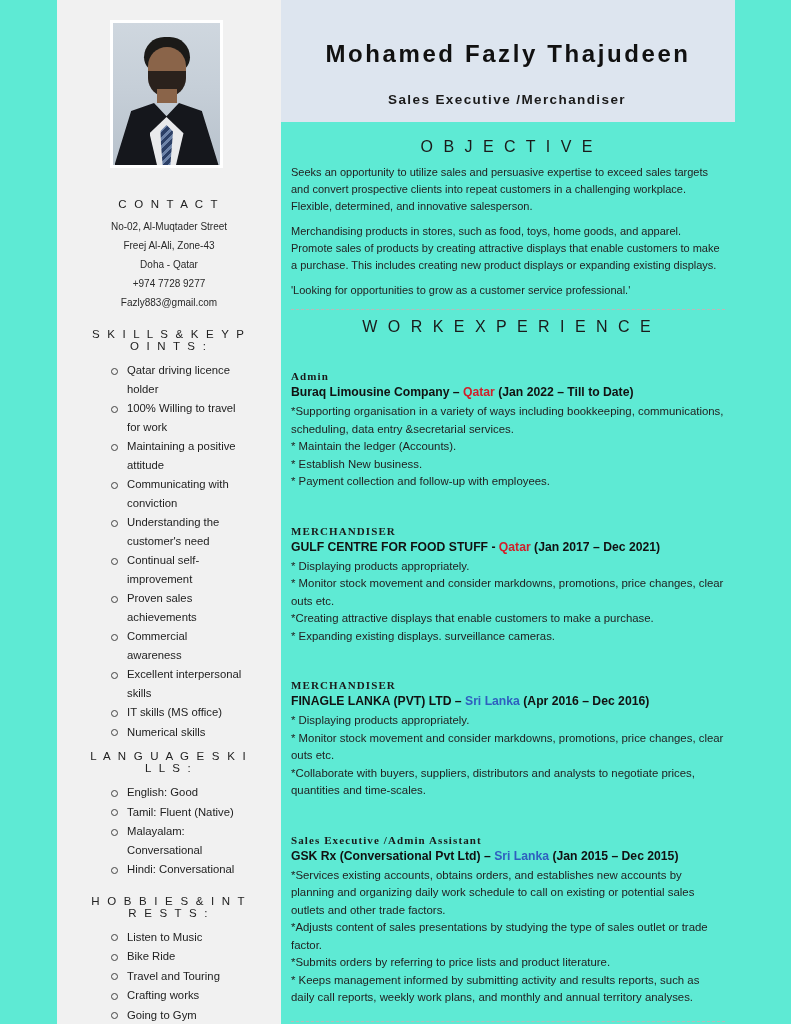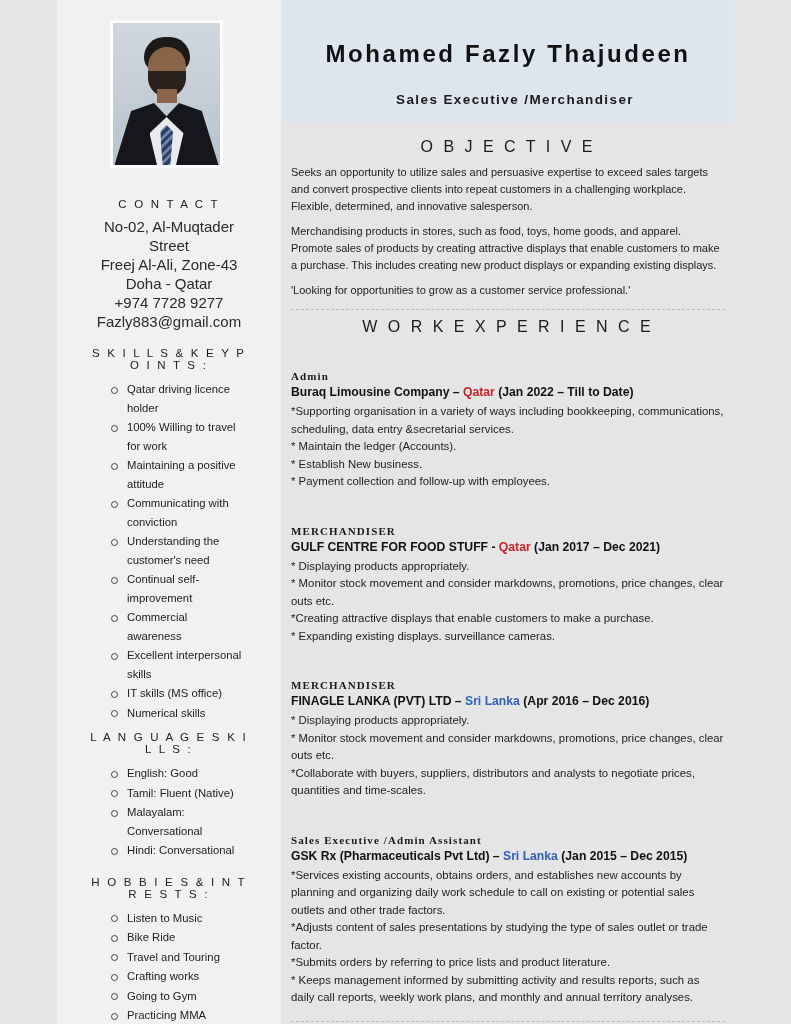--- a/index.html
+++ b/index.html
@@ -13,21 +13,21 @@
     color: #1a1a1a;
     position: relative;
     overflow: hidden;
   }
 
   
   .page {
     position: absolute;
     left: 0; top: 0;
     width: 791px; height: 1024px;
-    background: #e5e5e5;
+    background: #5eead4;
   }
 
   
   .left-col {
     position: absolute;
     left: 57px; top: 0;
     width: 224px; height: 1024px;
     background: #f1f1f1;
   }
 
@@ -114,21 +114,21 @@
   .sec-title {
     text-align: center;
     font-size: 11.5px;
     letter-spacing: 2.2px;
     color: #222;
     margin: 12px 0 7px 0;
     font-weight: 400;
   }
   .contact-line {
     text-align: center;
-    font-size: 15px;
+    font-size: 10px;
     color: #2a2a2a;
     line-height: 19px;
   }
   ul.bullets {
     list-style: none;
     margin: 9px; padding: 0 0 0 18px;
   }
   ul.bullets li {
     position: relative;
     font-size: 11.3px;
@@ -152,21 +152,21 @@
     left: 281px; top: 40px;
     width: 454px;
     text-align: center;
     font-size: 24px;
     font-weight: bold;
     letter-spacing: 2.6px;
     color: #111;
   }
   .subtitle {
     position: absolute;
-    left: 288px; top: 92px;
+    left: 280px; top: 92px;
     width: 454px;
     text-align: center;
     font-size: 13.5px;
     font-weight: bold;
     letter-spacing: 1.4px;
     color: #1a1a1a;
   }
 
   .right-content {
     position: absolute;
@@ -253,20 +253,21 @@
       </div>
 
     <div class="sec-title" style="margin-top:16px;">S K I L L S  &amp; K E Y  P O I N T S :</div>
     <ul class="bullets" id="skills-list">
         <li>Qatar driving licence holder</li>
         <li>100% Willing to travel for work</li>
         <li>Maintaining a positive attitude</li>
         <li>Communicating with conviction</li>
         <li>Understanding the customer's need</li>
         <li>Continual self-improvement</li>
+        <li>Proven sales achievements</li>
         <li>Commercial awareness</li>
         <li>Excellent interpersonal skills</li>
         <li>IT skills (MS office)</li>
         <li>Numerical skills</li>
       </ul>
 
     <div class="sec-title" style="margin-top:4px;">L A N G U A G E  S K I L L S :</div>
     <ul class="bullets" id="language-list">
         <li>English: Good</li>
         <li>Tamil: Fluent (Native)</li>
@@ -316,21 +317,21 @@
         </div>
         <div class="job">
           <div class="job-role">MERCHANDISER</div>
           <div class="job-company"><span>FINAGLE LANKA (PVT) LTD – </span><span class="loc-lanka">Sri Lanka </span><span class="dates">(Apr 2016 – Dec 2016)</span></div>
           <p class="d" style="white-space: pre-line;">* Displaying products appropriately.
 * Monitor stock movement and consider markdowns, promotions, price changes, clear outs etc.
 *Collaborate with buyers, suppliers, distributors and analysts to negotiate prices, quantities and time-scales.</p>
         </div>
         <div class="job">
           <div class="job-role">Sales Executive /Admin Assistant</div>
-          <div class="job-company"><span>GSK Rx (Pharmaceuticals Pvt Ltd) – </span><span class="loc-lanka">Sri Lanka </span><span class="dates">(Jan 2015 – Dec 2015)</span></div>
+          <div class="job-company"><span>GSK Rx (Conversational Pvt Ltd) – </span><span class="loc-lanka">Sri Lanka </span><span class="dates">(Jan 2015 – Dec 2015)</span></div>
           <p class="d" style="white-space: pre-line;">*Services existing accounts, obtains orders, and establishes new accounts by planning and organizing daily work schedule to call on existing or potential sales outlets and other trade factors.
 *Adjusts content of sales presentations by studying the type of sales outlet or trade factor.
 *Submits orders by referring to price lists and product literature.
 * Keeps management informed by submitting activity and results reports, such as daily call reports, weekly work plans, and monthly and annual territory analyses.</p>
         </div>
       </div>
     <hr class="divider">
   </div>
 
 </div>

